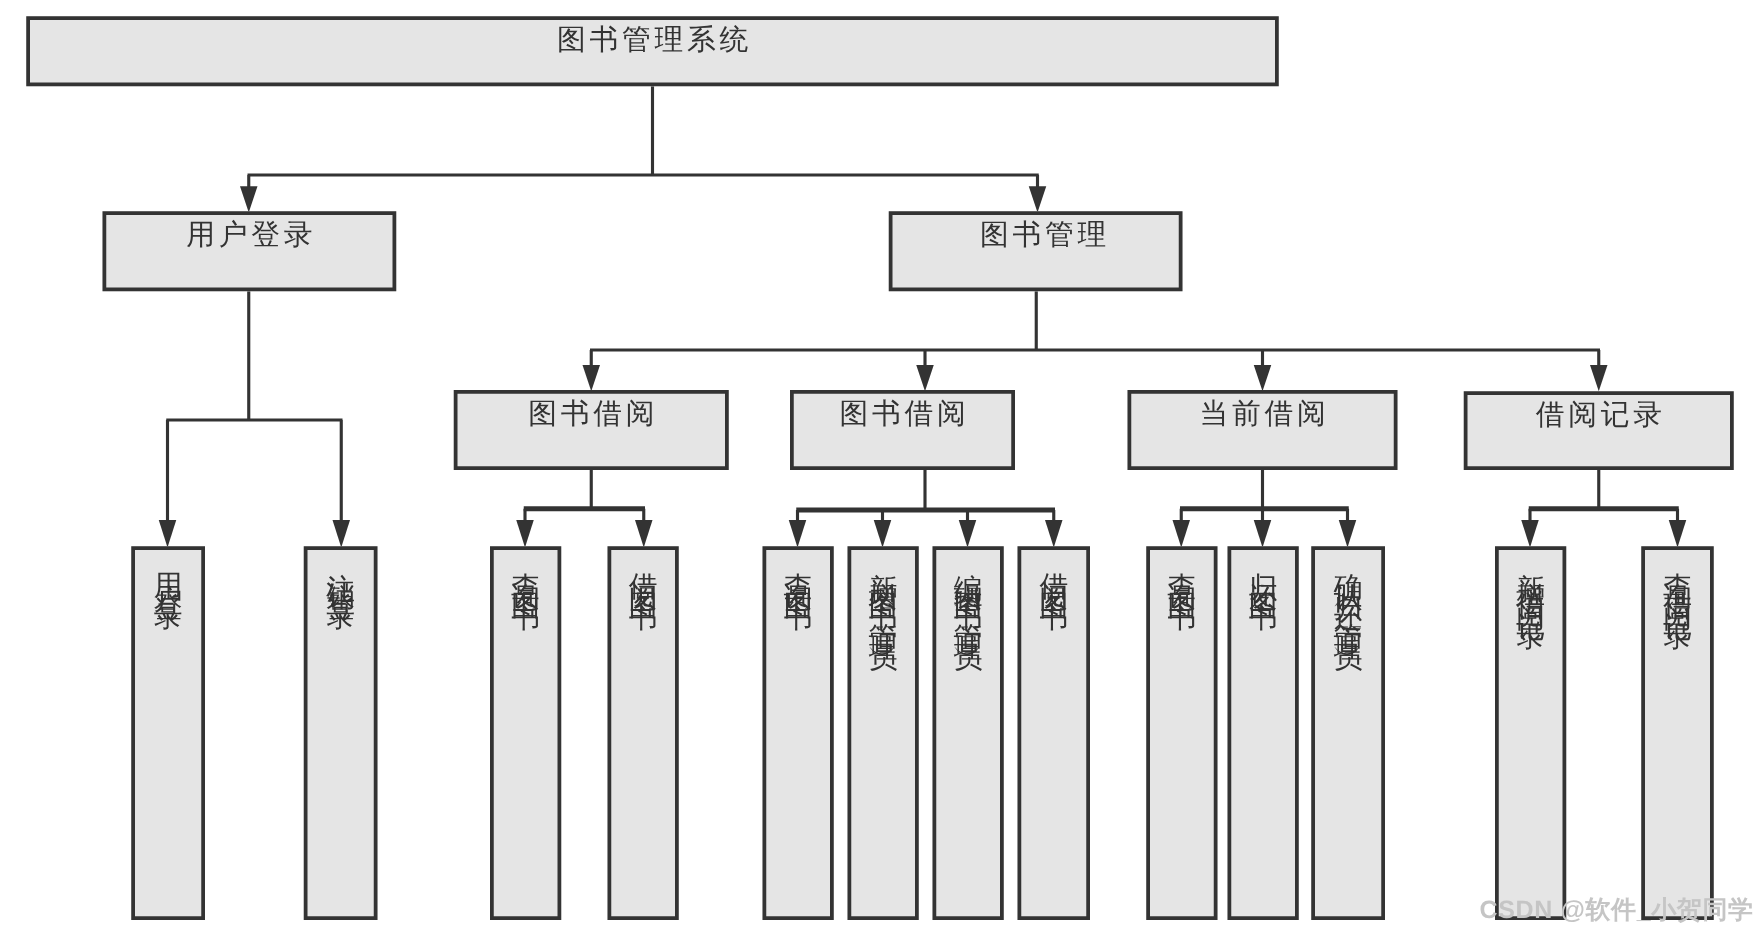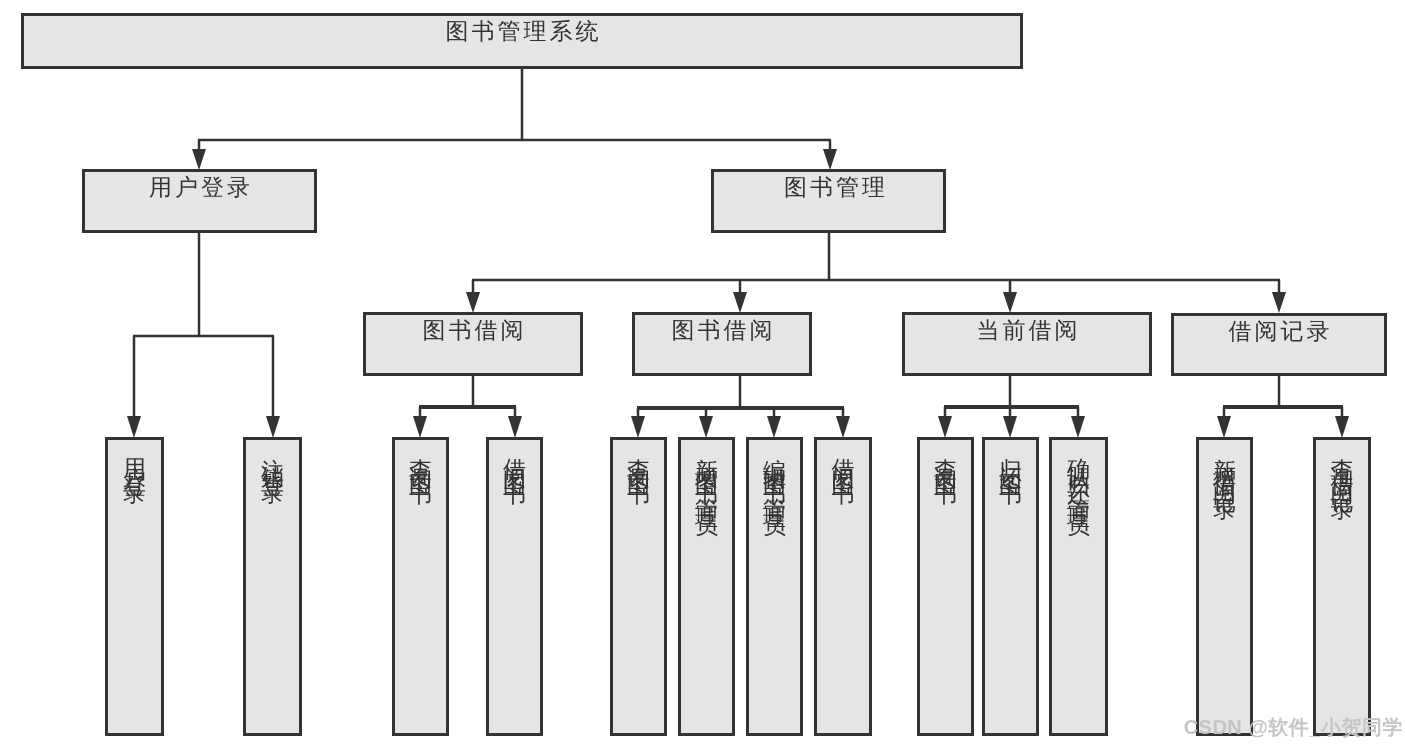--- a/index.html
+++ b/index.html
@@ -57,21 +57,21 @@
     line-height: 1;
     letter-spacing: 8px;
     white-space: nowrap;
   }
   
   #n-root            { left: 21px;   top: 13px;  width: 1002px; height: 56px; }
   #n-user-login      { left: 82px;   top: 169px; width: 235px;  height: 64px; }
   #n-book-mgmt       { left: 711px;  top: 169px; width: 235px;  height: 64px; padding-left: 12px; }
   #n-new-book-rec    { left: 363px;  top: 312px; width: 220px;  height: 64px; }
   #n-book-borrow     { left: 632px;  top: 312px; width: 180px;  height: 64px; }
-  #n-current-borrow  { left: 902px;  top: 312px; width: 250px;  height: 64px; }
+  #n-current-borrow  { left: 902px;  top: 312px; width: 216px;  height: 64px; }
   #n-borrow-record   { left: 1171px; top: 313px; width: 216px;  height: 63px; }
   .leaf              { top: 437px; height: 299px; }
   #l-user-login      { left: 105px;  width: 59px; }
   #l-logout          { left: 243px;  width: 59px; }
   #l-query-book-1    { left: 392px;  width: 57px; }
   #l-borrow-book-1   { left: 486px;  width: 57px; }
   #l-query-book-2    { left: 610px;  width: 57px; }
   #l-add-book        { left: 678px;  width: 57px; }
   #l-edit-book       { left: 746px;  width: 57px; }
   #l-borrow-book-2   { left: 814px;  width: 58px; }

